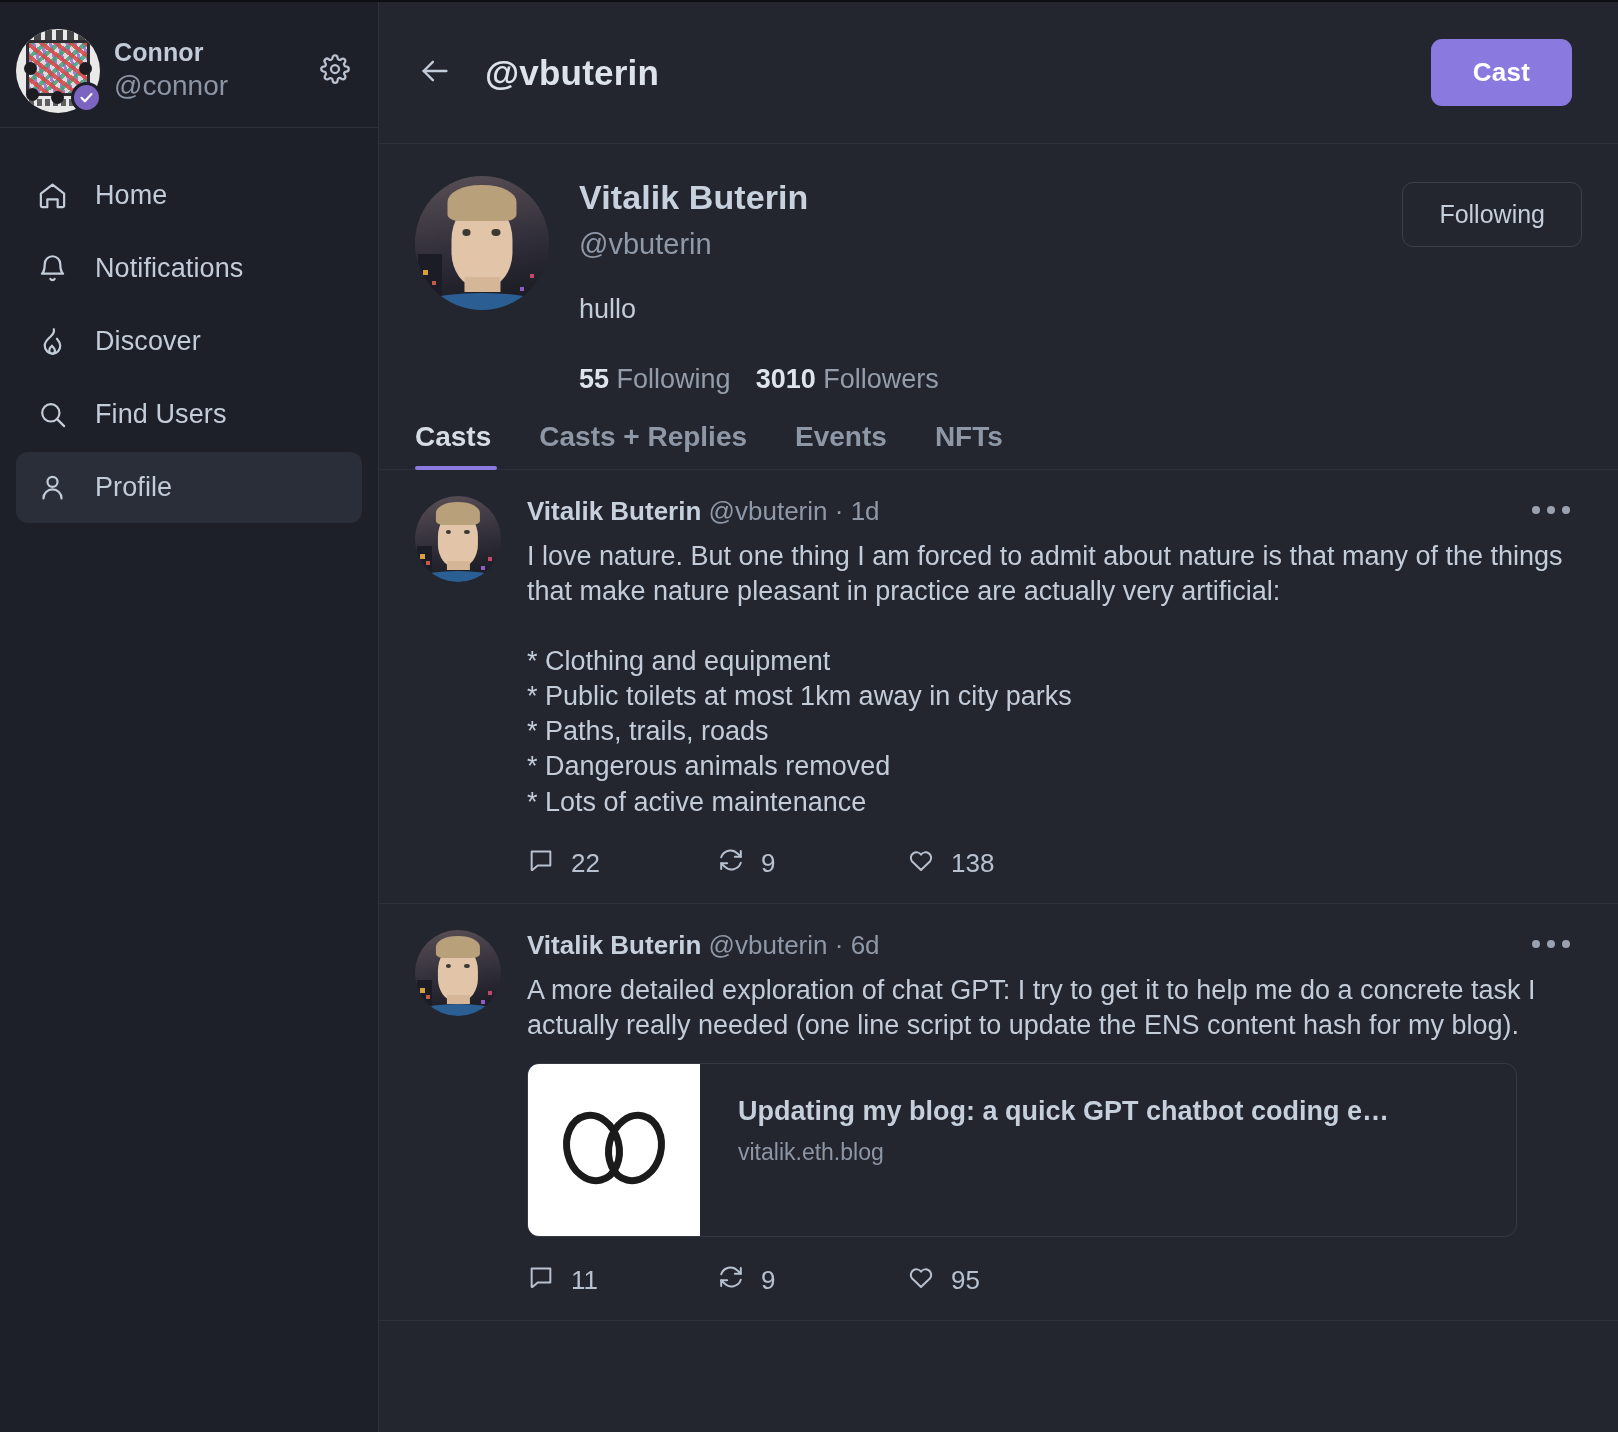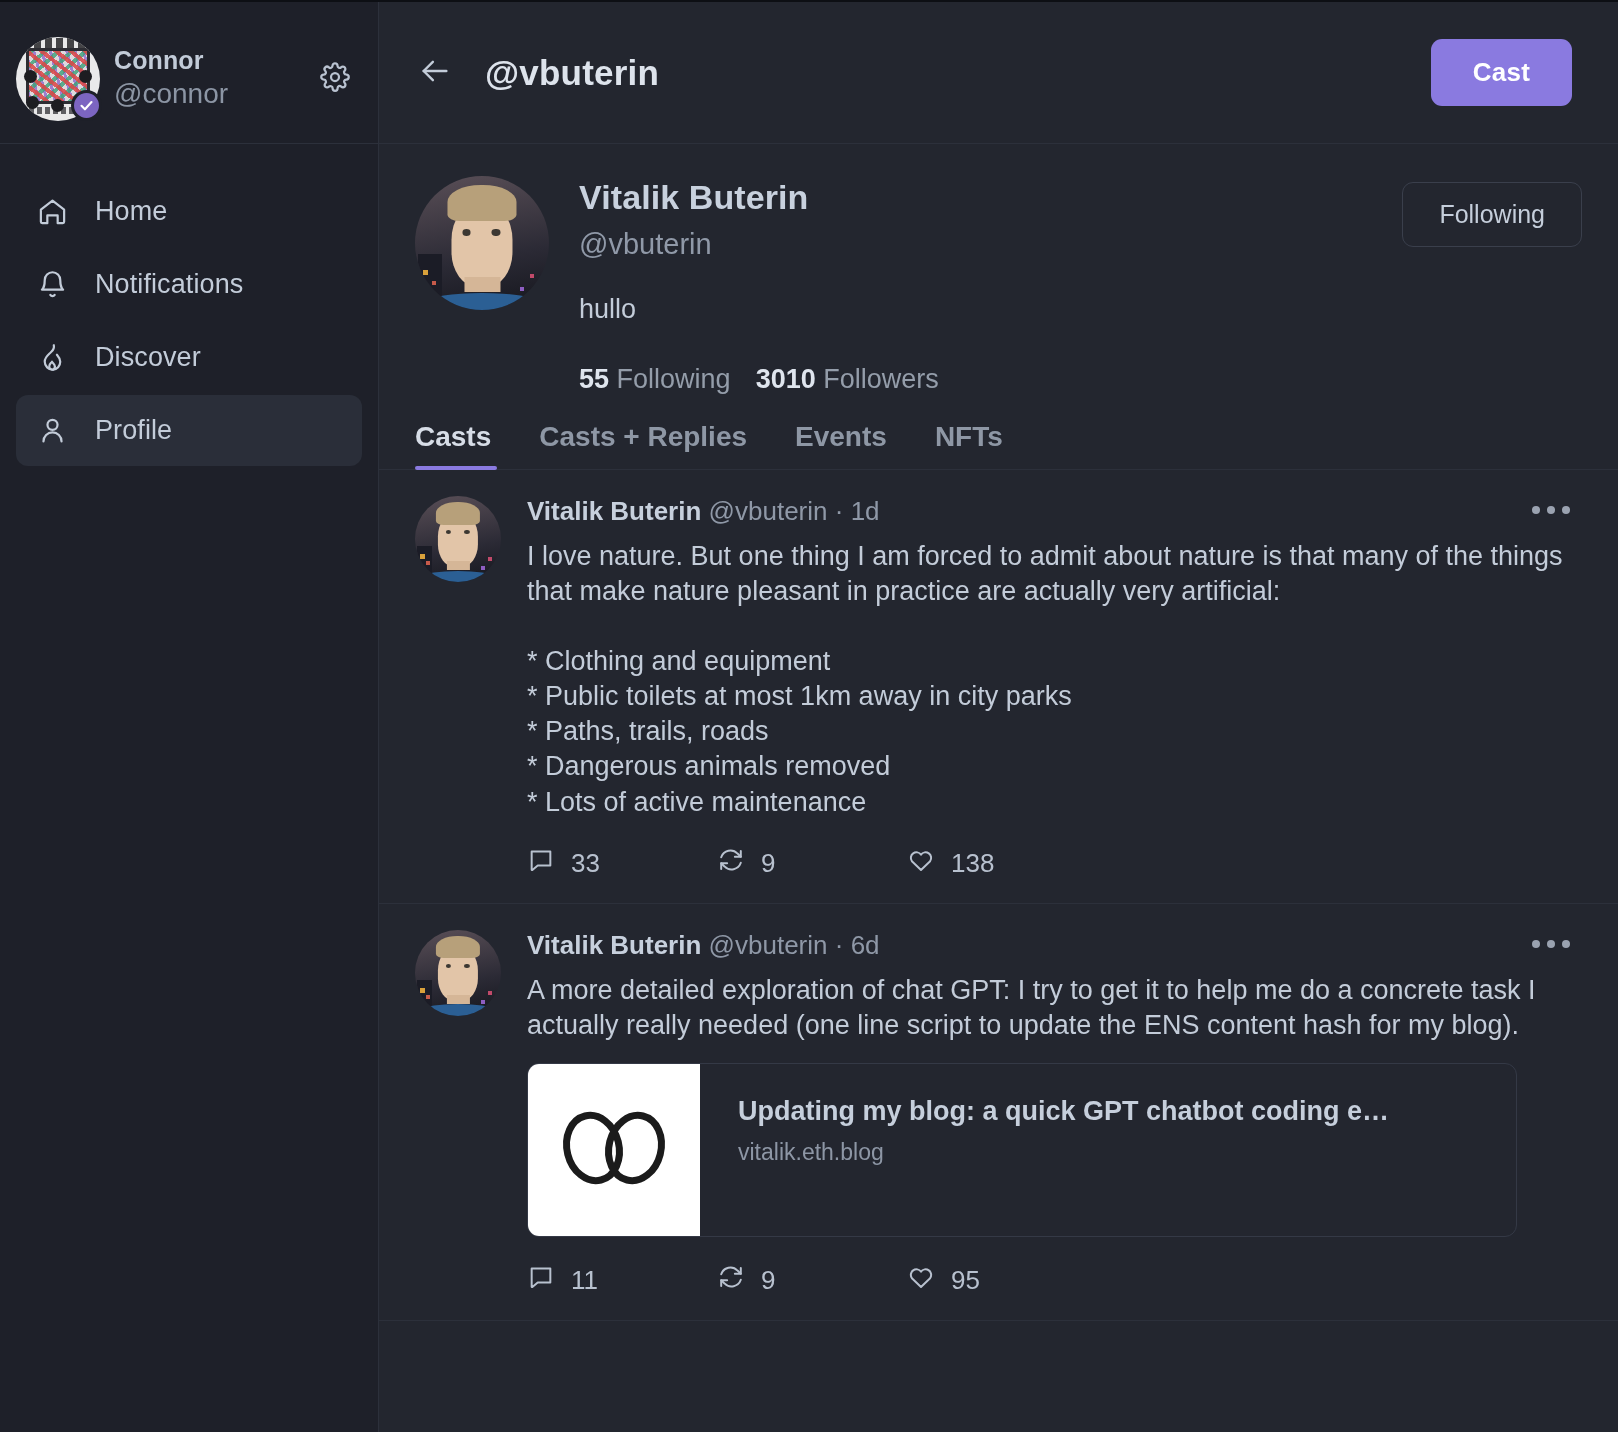--- a/index.html
+++ b/index.html
@@ -19,21 +19,21 @@
   
   .sidebar {
     width: 379px;
     flex: 0 0 379px;
     background: #1e2029;
     border-right: 1px solid #2c303b;
     display: flex;
     flex-direction: column;
   }
   .side-head {
-    height: 142px;
+    height: 126px;
     display: flex;
     align-items: center;
     padding: 12px 26px 0 16px;
     border-bottom: 1px solid #2c303b;
     gap: 14px;
   }
   .avatar-wrap { position: relative; flex: 0 0 auto; }
   .avatar-connor {
     width: 84px; height: 84px; border-radius: 50%;
     background: #e9e9ea;
@@ -292,20 +292,29 @@
       <div class="nav-item">
         <span class="ico">
           <svg viewBox="0 0 24 24" fill="none" stroke="#c3ccd9" stroke-width="1.7" stroke-linecap="round" stroke-linejoin="round">
             <path d="M13 2.5c.8 3-1.2 4.4-2.6 5.8C8.4 10.2 6 12 6 15.2A6.3 6.3 0 0 0 12.3 21.5 6.2 6.2 0 0 0 18 15.3c0-2.5-1.4-4-2.6-5.4"></path>
             <path d="M12.3 21.5a2.8 2.8 0 0 1-2.8-2.8c0-1.6 1.4-2.4 2.1-3.4.8 1.2 2.2 1.9 2.2 3.4a2.6 2.6 0 0 1-1.5 2.8z"></path>
           </svg>
         </span>
         <span class="lbl">Discover</span>
       </div>
 
+      <div class="nav-item">
+        <span class="ico">
+          <svg viewBox="0 0 24 24" fill="none" stroke="#c3ccd9" stroke-width="1.7" stroke-linecap="round" stroke-linejoin="round">
+            <circle cx="10.7" cy="10.7" r="6.7"></circle>
+              <line x1="15.6" y1="15.6" x2="21" y2="21"></line>
+          </svg>
+        </span>
+        <span class="lbl">Find Users</span>
+      </div>
 
       <div class="nav-item active">
         <span class="ico">
           <svg viewBox="0 0 24 24" fill="none" stroke="#c3ccd9" stroke-width="1.7" stroke-linecap="round" stroke-linejoin="round">
             <circle cx="12" cy="7.6" r="3.9"></circle>
             <path d="M5 20.5a7 7 0 0 1 14 0"></path>
           </svg>
         </span>
         <span class="lbl">Profile</span>
       </div>
@@ -399,21 +408,21 @@
 * Paths, trails, roads
 * Dangerous animals removed
 * Lots of active maintenance</div>
           <div class="actions">
             <div class="act">
               <span>
                 <svg viewBox="0 0 24 24" fill="none" stroke="#b8c1cf" stroke-width="1.7" stroke-linecap="round" stroke-linejoin="round">
                   <path d="M4 4.8h16v12H9.2L4.6 20.6a.4.4 0 0 1-.6-.3z"></path>
                 </svg>
               </span>
-              <span>33</span>
+              <span>22</span>
             </div>
             <div class="act">
               <span>
                 <svg viewBox="0 0 24 24" fill="none" stroke="#b8c1cf" stroke-width="1.7" stroke-linecap="round" stroke-linejoin="round">
                   <path d="M3.6 9.6a8.4 8.4 0 0 1 14-3.1l2.8 2.7"></path>
                   <polyline points="20.4,4.2 20.4,9.3 15.3,9.3"></polyline>
                   <path d="M20.4 14.4a8.4 8.4 0 0 1-14 3.1l-2.8-2.7"></path>
                   <polyline points="3.6,19.8 3.6,14.7 8.7,14.7"></polyline>
                 </svg>
               </span>

